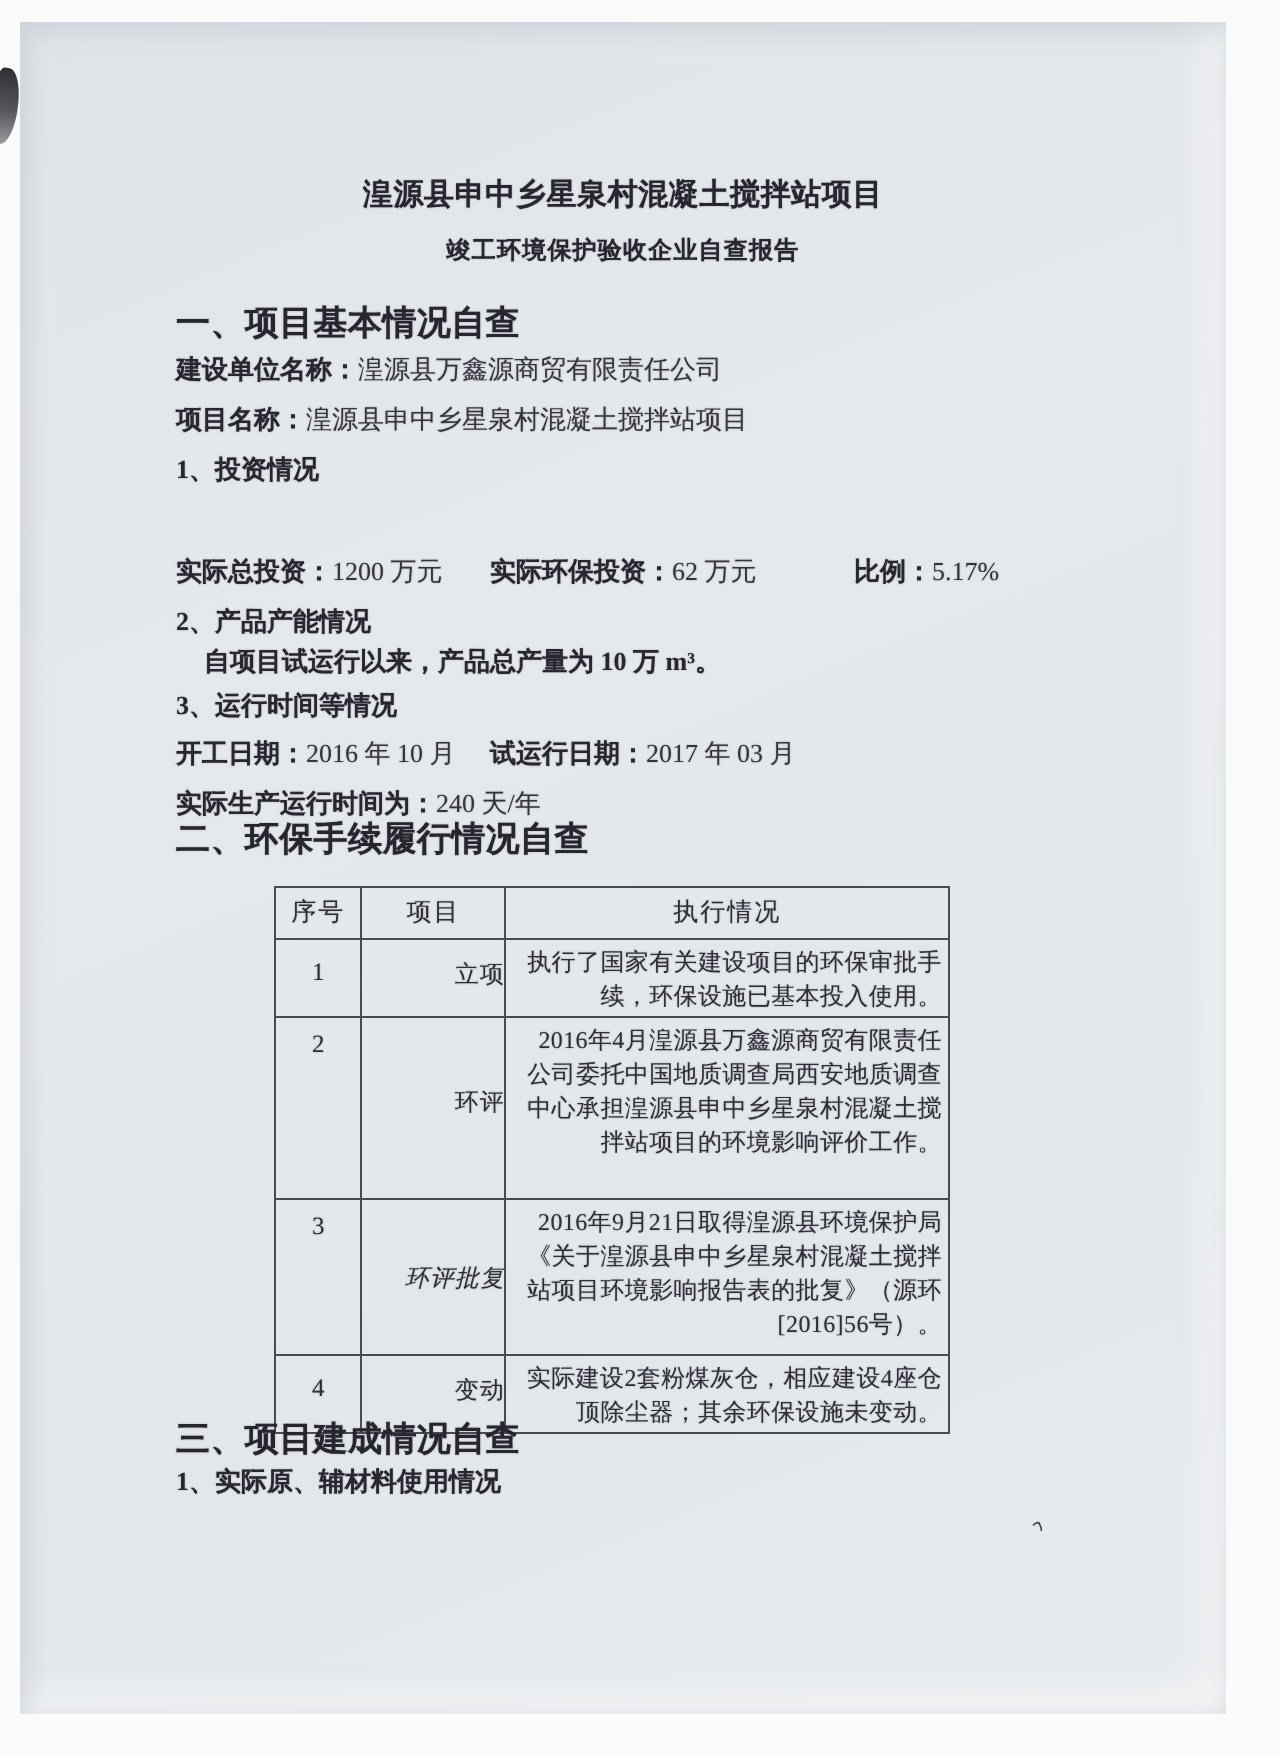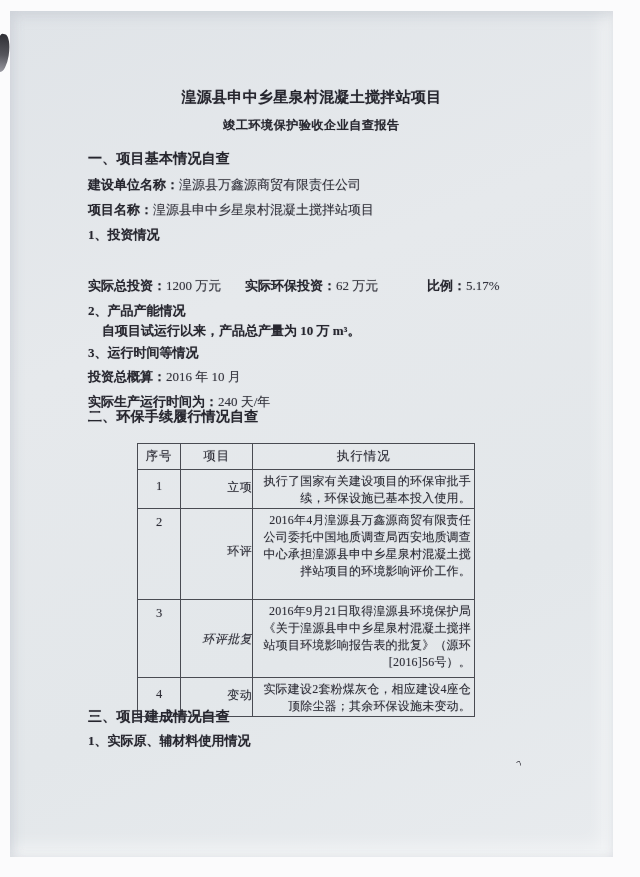--- a/index.html
+++ b/index.html
@@ -54,21 +54,21 @@
     letter-spacing: 0.3px;
   }
   .doc-subtitle {
     left: 0; top: 106px; width: 100%;
     text-align: center;
     font-size: 12px; font-weight: 700; color: #26262e;
     letter-spacing: 0.6px;
   }
   .h-sec {
     left: 78px;
-    font-size: 14px; font-weight: 700; color: #26262e;
+    font-size: 17px; font-weight: 700; color: #26262e;
     letter-spacing: 0.2px;
   }
   .line { left: 78px; font-size: 13px; white-space: nowrap; }
   .line .lbl { font-weight: 700; color: #27272f; }
   .line .val { font-weight: 400; color: #34343d; }
   .cols { display: flex; }
   .col-1 { width: 157px; }
   .col-2 { width: 182px; }
   .h-sub { font-weight: 700; color: #27272f; font-size: 13px; }
   .indent { left: 92px; }
@@ -143,21 +143,22 @@
   </div>
 
   <div class="abs line h-sub" style="top:291px">2、产品产能情况</div>
   <div class="abs line indent" style="top:311px">
     <span class="lbl">自项目试运行以来，产品总产量为 10 万 m³。</span>
   </div>
 
   <div class="abs line h-sub" style="top:333px">3、运行时间等情况</div>
 
   <div class="abs line cols" style="top:357px">
-    <span class="col-1"><span class="lbl">投资总概算：</span><span class="val">2016 年 10 月</span></span>
+    <span class="col-1"><span class="lbl">开工日期：</span><span class="val">2016 年 10 月</span></span>
+    <span><span class="lbl">试运行日期：</span><span class="val">2017 年 03 月</span></span>
   </div>
 
   <div class="abs line" style="top:382px">
     <span class="lbl">实际生产运行时间为：</span><span class="val">240 天/年</span>
   </div>
 
   <div class="abs h-sec" style="top:397px">二、环保手续履行情况自查</div>
 
   <table class="proc">
     <colgroup>

